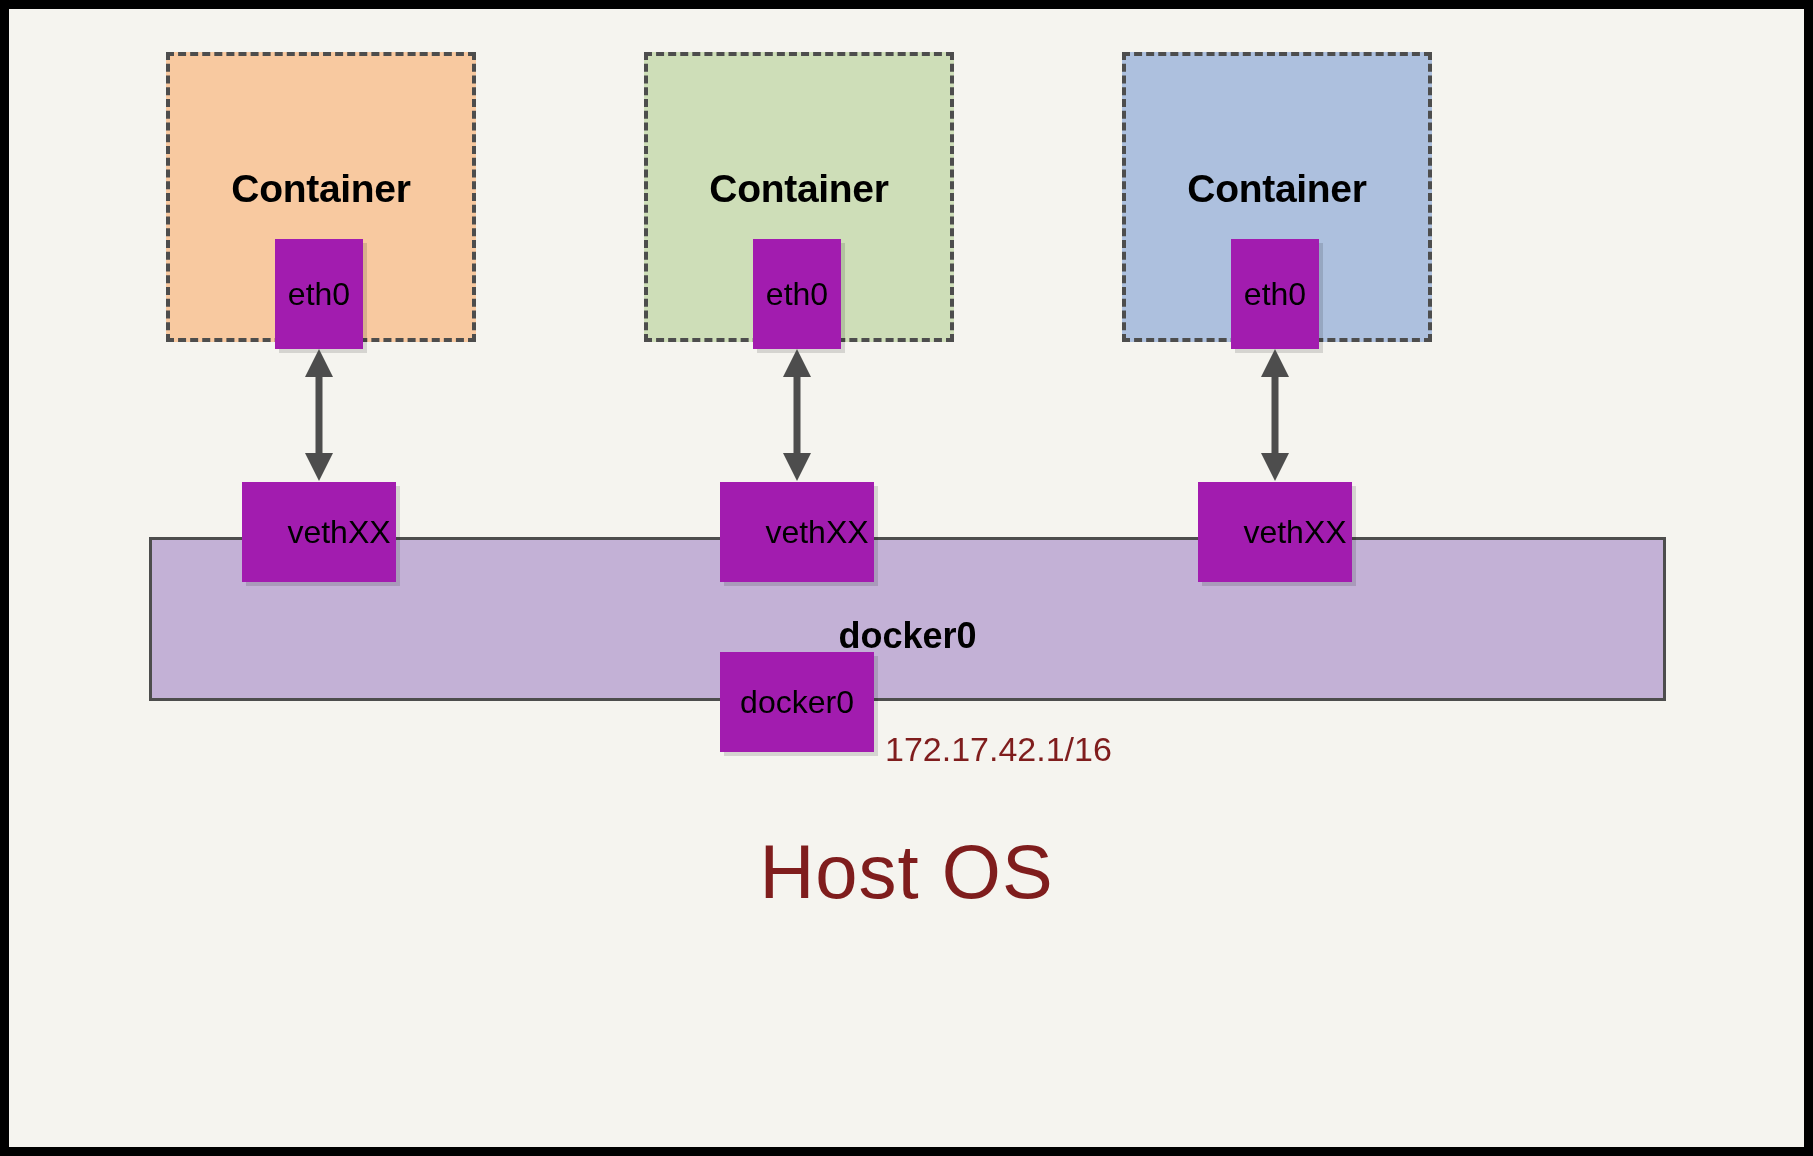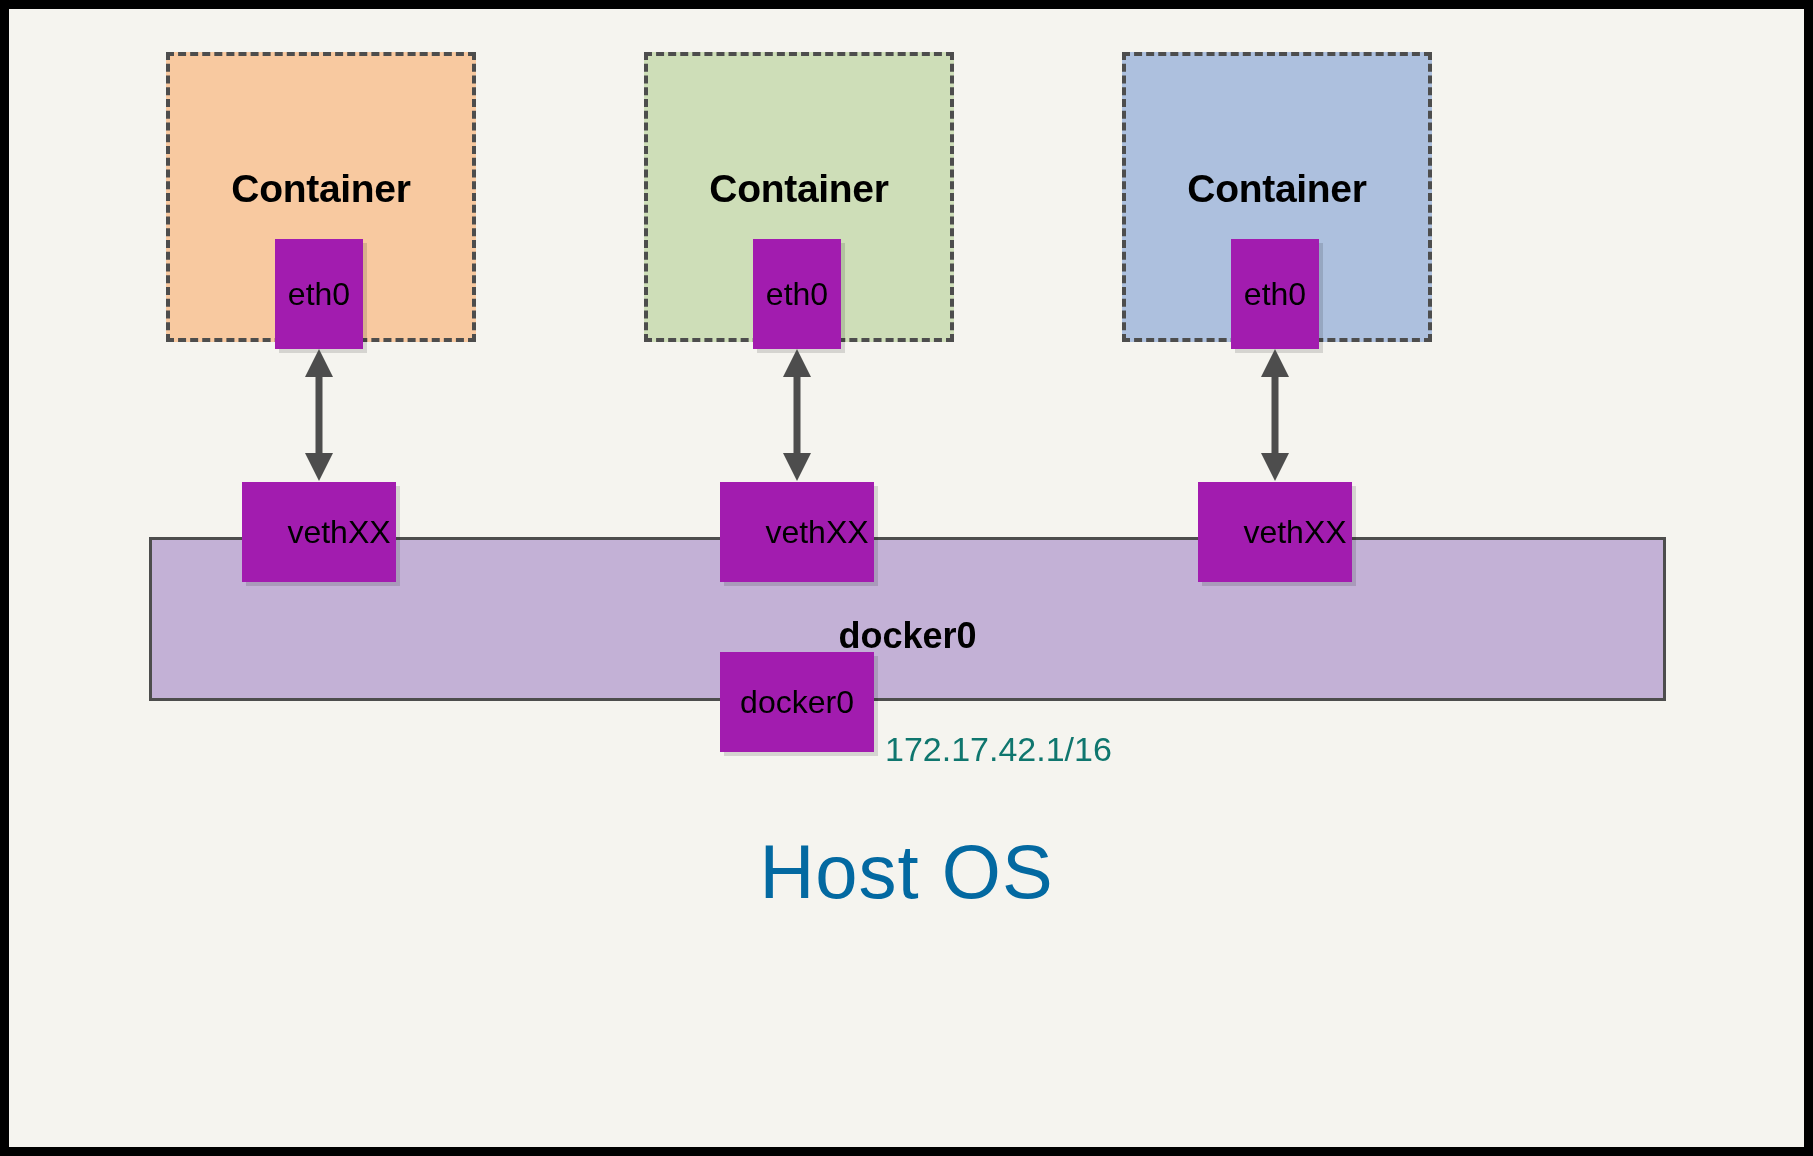--- a/index.html
+++ b/index.html
@@ -130,34 +130,34 @@
     height: 100px;
     left: 711px;
     top: 643px;
   }
 
   #docker-ip {
     position: absolute;
     left: 876px;
     top: 723px;
     font-size: 34px;
-    color: #0f766e;
+    color: #7f1d1d;
     line-height: 1;
     white-space: nowrap;
   }
 
   
   #host-os {
     position: absolute;
     left: 0;
     right: 0;
     top: 825px;
     text-align: center;
     font-size: 76px;
-    color: #0369a1;
+    color: #7f1d1d;
     line-height: 1;
     letter-spacing: 1px;
   }
 </style>
 </head>
 <body>
 
 <div id="frame">
   <div id="canvas">
 

